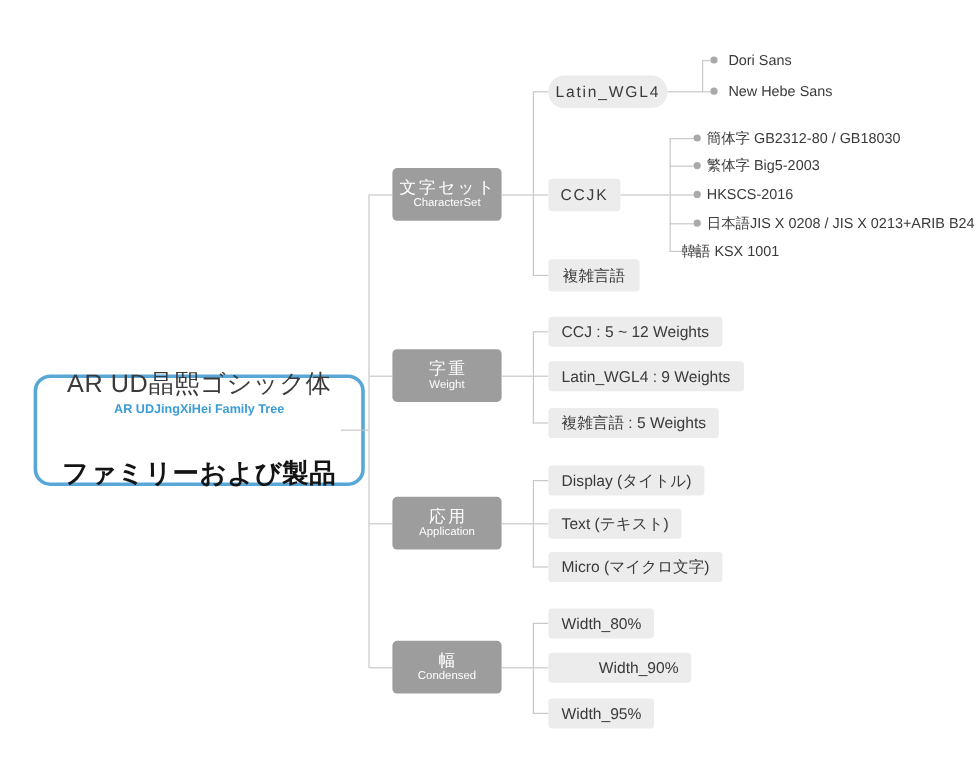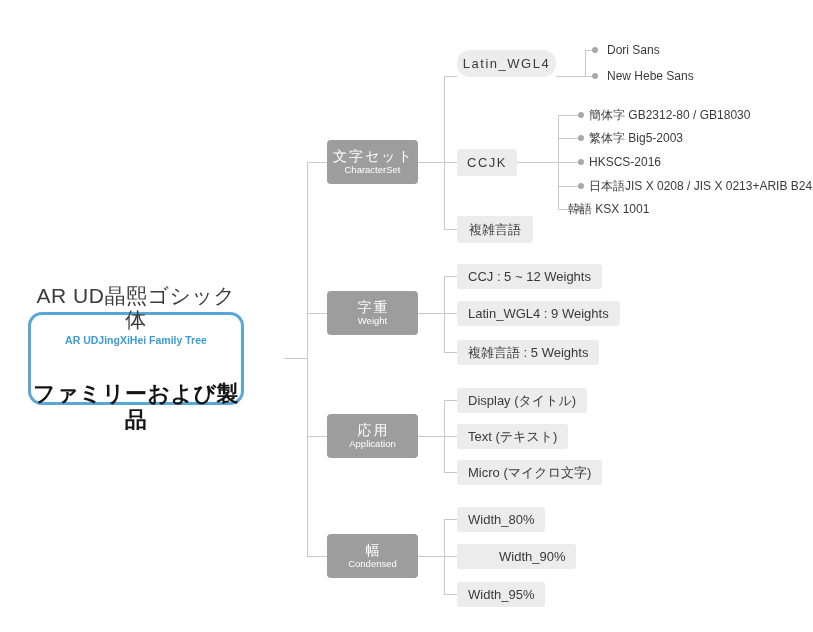--- a/index.html
+++ b/index.html
@@ -10,21 +10,21 @@
     font-family:"Liberation Sans","DejaVu Sans",sans-serif;
     overflow:hidden;
   }
   
   .hline,.vline{position:absolute;background:#c9c9c9;}
   .hline{height:1px;}
   .vline{width:1px;}
   .bullet{position:absolute;width:6px;height:6px;border-radius:50%;background:#a9a9a9;}
   
   .root-box{
-    position:absolute;left:28px;top:312px;width:216px;height:93px;
+    position:absolute;left:28px;top:312px;width:276px;height:93px;
     box-sizing:border-box;border:3px solid #58a7d7;border-radius:14px;
     background:#ffffff;display:flex;flex-direction:column;
     align-items:center;justify-content:center;text-align:center;
   }
   .root-title{font-size:21px;color:#3a3a3a;letter-spacing:0.5px;line-height:24px;}
   .root-subtitle{font-size:10.5px;color:#3b9cd7;line-height:14px;margin:1px 0 2px 0;font-weight:bold;}
   .root-caption{font-size:22px;color:#141414;font-weight:bold;letter-spacing:0.5px;line-height:26px;margin-top:32px;}
   
   .cat{
     position:absolute;left:327px;width:91px;height:44px;
@@ -82,21 +82,21 @@
   <div class="cat" style="top:534px;">
     <div class="cat-jp">幅</div>
     <div class="cat-en">Condensed</div>
   </div>
 
   <div class="hline" style="left:418px;top:162px;width:39px;"></div>
   <div class="vline" style="left:444px;top:76px;height:154px;"></div>
   <div class="hline" style="left:444px;top:76px;width:13px;"></div>
   <div class="hline" style="left:444px;top:229px;width:13px;"></div>
 
-  <div class="sub fixed ls2" style="top:50px;width:99px;border-radius:13px;">Latin_WGL4</div>
+  <div class="sub fixed ls2" style="top:63px;width:99px;border-radius:13px;">Latin_WGL4</div>
   <div class="sub fixed ls2" style="top:149px;width:60px;">CCJK</div>
   <div class="sub fixed" style="top:216px;width:76px;">複雑言語</div>
 
   <div class="hline" style="left:556px;top:76px;width:36px;"></div>
   <div class="vline" style="left:585px;top:50px;height:27px;"></div>
   <div class="hline" style="left:585px;top:50px;width:7px;"></div>
   <div class="bullet" style="left:592px;top:47px;"></div>
   <div class="bullet" style="left:592px;top:73px;"></div>
   <div class="leaf" style="left:607px;top:42px;">Dori Sans</div>
   <div class="leaf" style="left:607px;top:68px;">New Hebe Sans</div>

